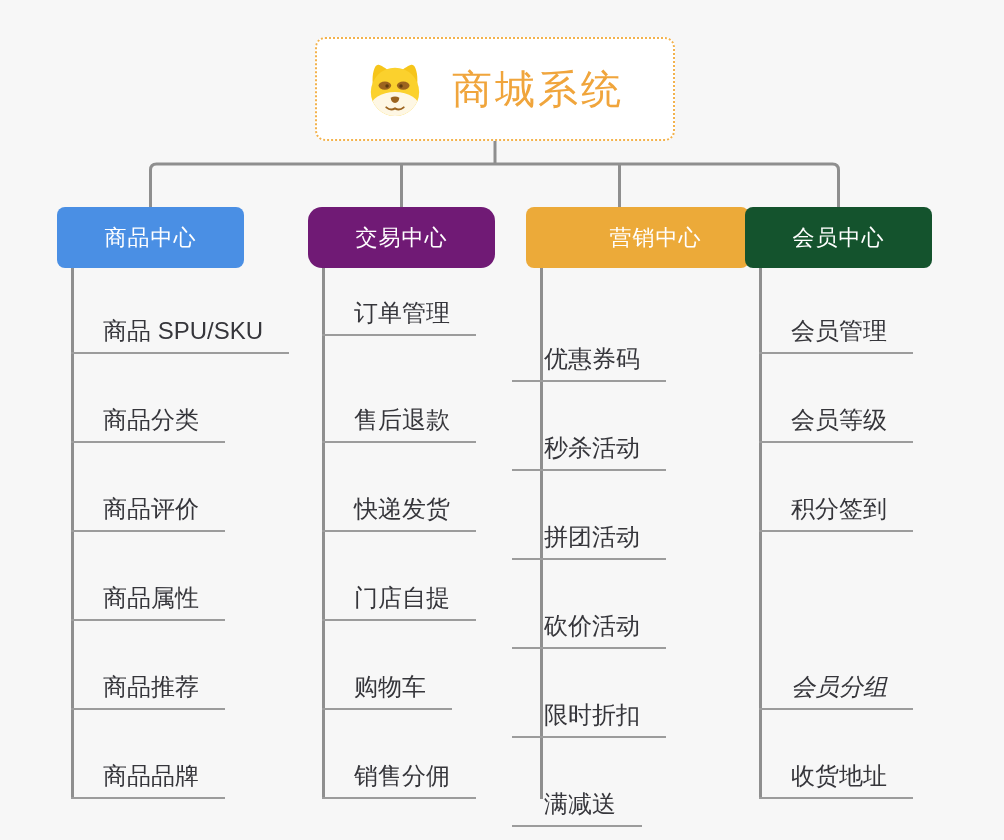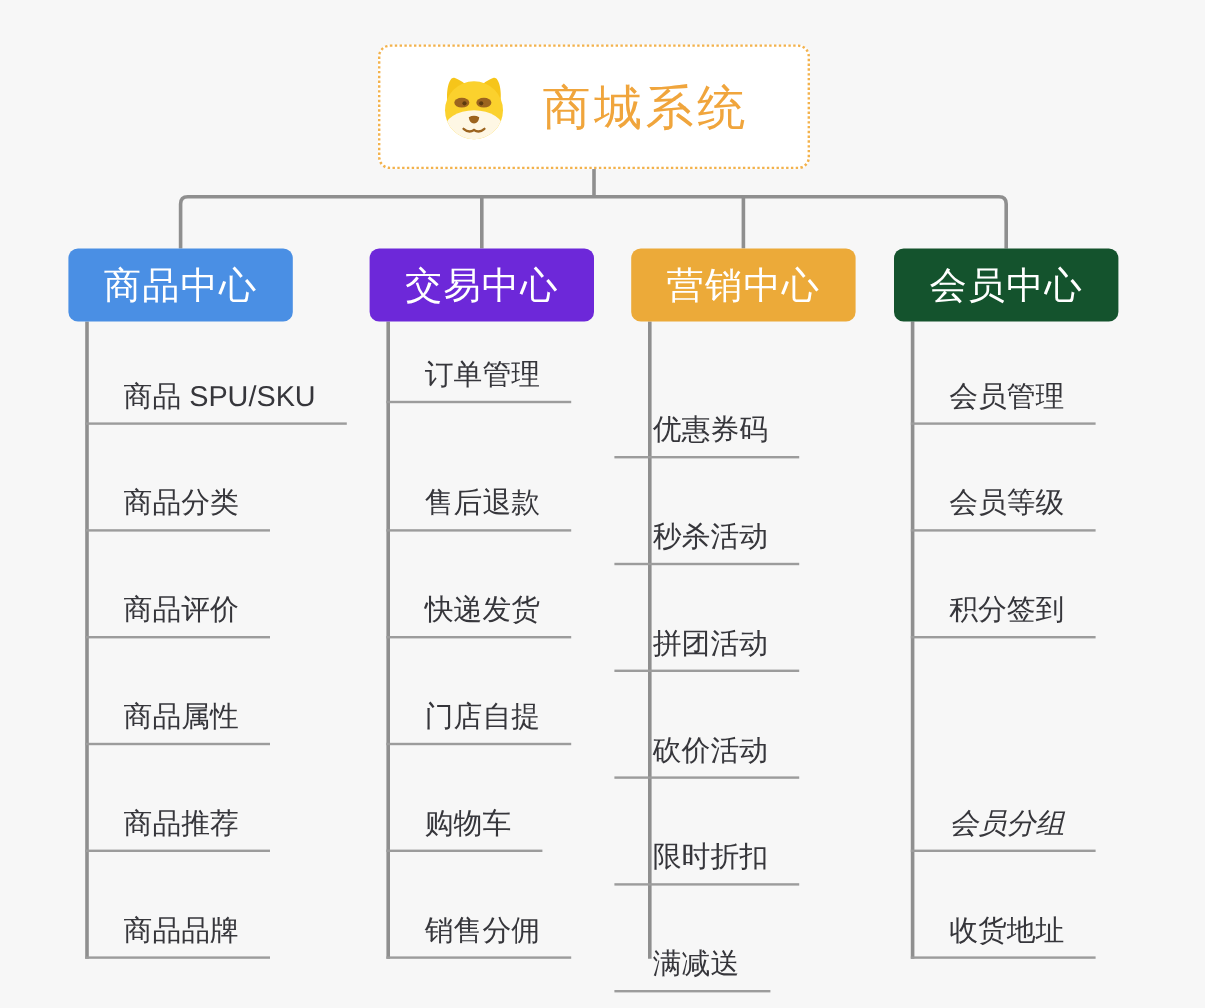--- a/index.html
+++ b/index.html
@@ -41,21 +41,21 @@
     letter-spacing:3px;
     color:var(--root-accent,#f0a53c);
     white-space:nowrap;
   }
   .branch-head{
     position:absolute;
     top:207px;
     width:187px;height:61px;
     border-radius:8px;
     color:#ffffff;
-    font-size:31px;
+    font-size:22px;
     letter-spacing:1px;
     display:flex;align-items:center;justify-content:center;
     white-space:nowrap;
     cursor:pointer;
   }
   .bh-0{left:57px;}
   .bh-1{left:308px;}
   .bh-2{left:526px;}
   .bh-3{left:745px;}
   .items-col{
@@ -110,22 +110,22 @@
       <ellipse cx="38.5" cy="26.5" rx="6.5" ry="4.2" fill="#9c641f"></ellipse>
       <circle cx="21.8" cy="27" r="1.8" fill="#5c3a0e"></circle>
       <circle cx="36.2" cy="27" r="1.8" fill="#5c3a0e"></circle>
       <path d="M25.5 39 Q30 36.5 34.5 39 Q34 44 30 44.5 Q26 44 25.5 39 Z" fill="#9c641f"></path>
       <path d="M21 49 Q25.5 53 30 50 Q34.5 53 39 49" stroke="#9c641f" stroke-width="2" fill="none" stroke-linecap="round"></path>
     </svg>
     <div class="root-title">商城系统</div>
   </div>
 
   <div class="branch-head bh-0" style="background: rgb(74, 143, 228);">商品中心</div>
-  <div class="branch-head bh-1" style="background: #6d28d9;">交易中心</div>
-  <div class="branch-head bh-2" style="background: rgb(236, 170, 57);">营销中心</div>
+  <div class="branch-head bh-1" style="background: #701a75; border-radius: 14px;">交易中心</div>
+  <div class="branch-head bh-2" style="background: rgb(236, 170, 57); padding-left: 36px;">营销中心</div>
   <div class="branch-head bh-3" style="background: #14532d;">会员中心</div>
 
   <div class="items-col ic-0">
       <div class="item" style="top: 318px;">商品 SPU/SKU</div>
       <div class="item" style="top: 407px;">商品分类</div>
       <div class="item" style="top: 496px;">商品评价</div>
       <div class="item" style="top: 585px;">商品属性</div>
       <div class="item" style="top: 674px;">商品推荐</div>
       <div class="item" style="top: 763px;">商品品牌</div>
     </div>

